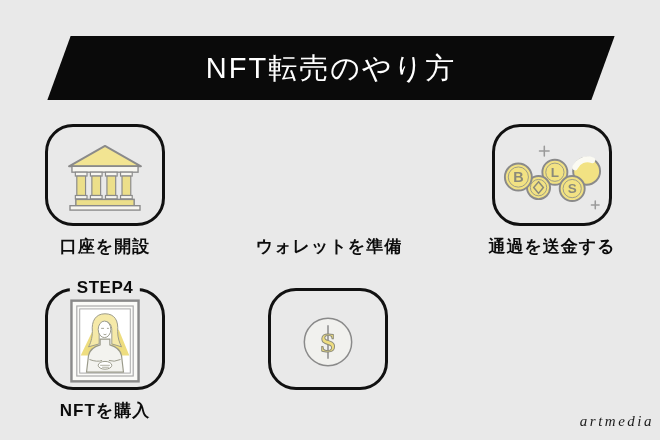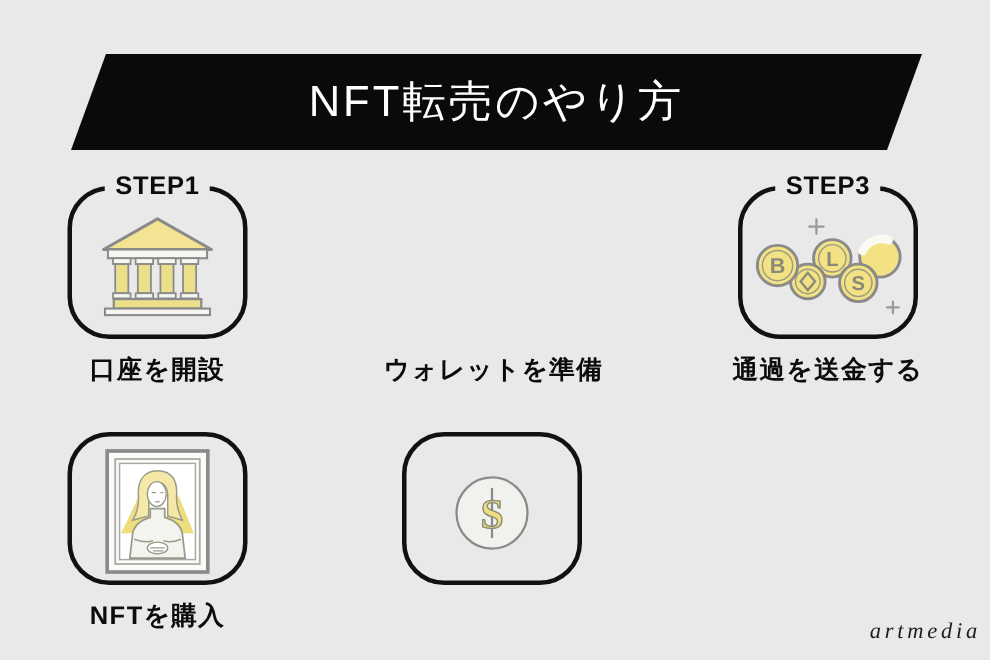--- a/index.html
+++ b/index.html
@@ -62,21 +62,20 @@
 </head>
 <body>
 
 <div class="stage">
 
   <div class="banner">
     <span class="banner-text">NFT転売のやり方</span>
   </div>
 
   <div class="card c1">
-    <span class="step-label">STEP1</span>
     <div class="icon-wrap">
       <svg width="82" height="70" viewBox="0 0 84 72">
         <polygon points="42,3 79,24 5,24" fill="#f2e492" stroke="#8a8a8a" stroke-width="2" stroke-linejoin="round"></polygon>
         <rect x="8" y="24" width="68" height="6" fill="#f7f6f0" stroke="#8a8a8a" stroke-width="1.4"></rect>
         <g stroke="#8a8a8a" stroke-width="1.2">
           <rect x="11.5" y="30" width="12" height="4" fill="#f7f6f0"></rect>
           <rect x="13" y="34" width="9" height="20" fill="#ecdf8a"></rect>
           <rect x="11.5" y="54" width="12" height="3.5" fill="#f7f6f0"></rect>
           <rect x="27" y="30" width="12" height="4" fill="#f7f6f0"></rect>
           <rect x="28.5" y="34" width="9" height="20" fill="#ecdf8a"></rect>
@@ -91,21 +90,20 @@
         <rect x="12" y="58" width="60" height="6.5" fill="#ecdf8a" stroke="#8a8a8a" stroke-width="1.5"></rect>
         <rect x="6" y="64.5" width="72" height="4.5" fill="#f7f6f0" stroke="#8a8a8a" stroke-width="1.4"></rect>
       </svg>
     </div>
   </div>
   <div class="caption p1">口座を開設</div>
 
   <div class="caption p2">ウォレットを準備</div>
 
   <div class="card c3">
-    <span class="step-label">STEP3</span>
     <div class="icon-wrap">
       <svg width="100" height="72" viewBox="0 0 104 74" font-family="Liberation Sans, DejaVu Sans, sans-serif" font-weight="bold">
 
         <circle cx="88" cy="30" r="14" fill="#f2e283" stroke="#8a8a8a" stroke-width="2"></circle>
         <path d="M76,26 A14,14 0 0 1 94,18.5" stroke="#fbfaf2" stroke-width="6" fill="none" stroke-linecap="round"></path>
 
         <circle cx="55" cy="31" r="13" fill="#f2e283" stroke="#8a8a8a" stroke-width="2"></circle>
         <circle cx="55" cy="31" r="9.5" fill="none" stroke="#9a9a86" stroke-width="1"></circle>
         <text x="55" y="36" font-size="14" fill="#8a8a7a" text-anchor="middle">L</text>
 
@@ -124,20 +122,21 @@
         <g stroke="#9a9a9a" stroke-width="1.6" stroke-linecap="round">
           <path d="M44,4 V14 M39,9 H49"></path>
           <path d="M97,61 V69 M93,65 H101"></path>
         </g>
       </svg>
     </div>
   </div>
   <div class="caption p3">通過を送金する</div>
 
   <div class="card c4">
+    <span class="step-label">STEP4</span>
     <div class="icon-wrap art">
       <svg width="70" height="84" viewBox="0 0 72 86">
         <rect x="1.5" y="1.5" width="69" height="83" fill="#fbfbf8" stroke="#8a8a8a" stroke-width="2.5"></rect>
         <rect x="7" y="7" width="58" height="72" fill="none" stroke="#a8a8a8" stroke-width="1.2"></rect>
         <rect x="10" y="10" width="52" height="66" fill="#ffffff" stroke="#a8a8a8" stroke-width="1"></rect>
         <polygon points="11,58 23,33 33,58" fill="#eedd7f"></polygon>
         <polygon points="37,58 50,31 61,58" fill="#eedd7f"></polygon>
 
         <path d="M36,15 C26,15 22,23 23,33 C23,40 21,46 19,49 L30,46 L30,32 C30,26 33,23 36,23 C40,23 43,26 43,32 L43,46 L53,49 C51,45 49,40 49,33 C50,22 46,15 36,15 Z" fill="#f5e9a8" stroke="#9a9a8a" stroke-width="1"></path>
 

